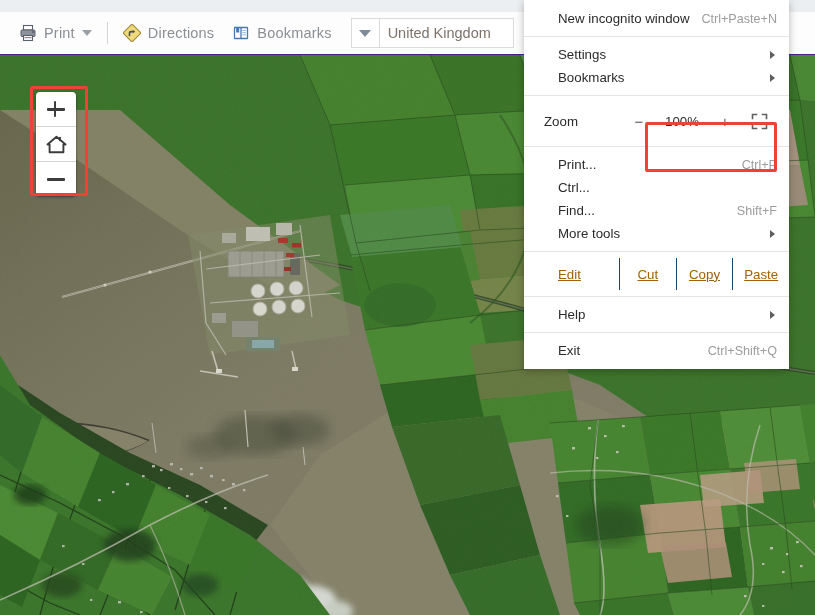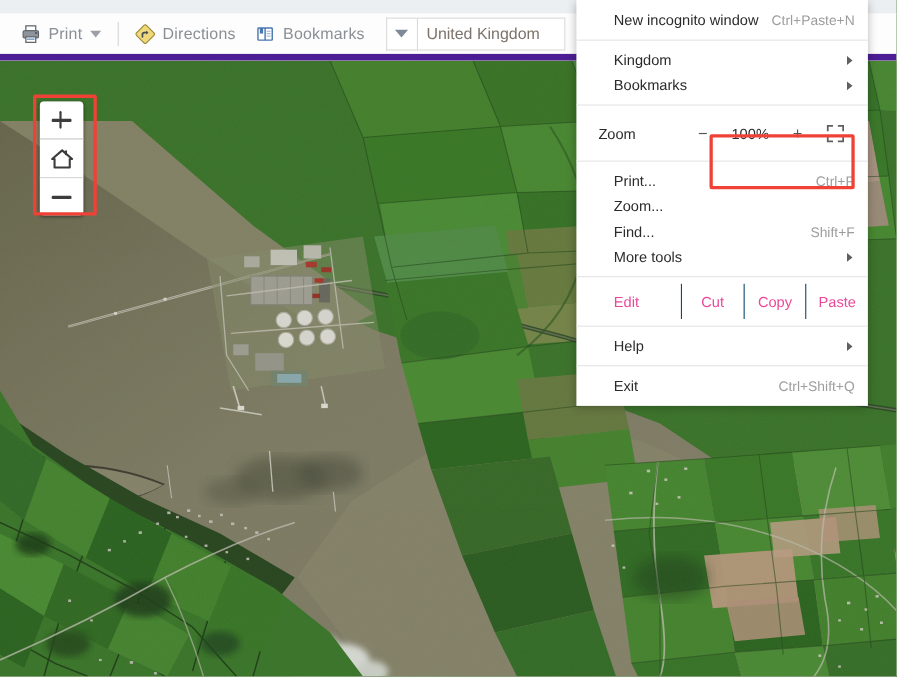--- a/index.html
+++ b/index.html
@@ -8,21 +8,21 @@
     font-family:"Liberation Sans",sans-serif;
     background:#fff;position:relative;
   }
   #root{position:relative;width:815px;height:615px;overflow:hidden;}
 
   
   .top-strip{position:absolute;left:0;top:0;width:815px;height:12px;background:#eceff1;border-bottom:1px solid #e0e0e0;}
 
   
   .toolbar{position:absolute;left:0;top:12px;width:815px;height:43px;background:#fdfdfd;
-           border-bottom:6px solid #4c1d95;display:flex;align-items:center;padding-left:10px;box-sizing:border-box;}
+           border-bottom:1px solid #4c1d95;display:flex;align-items:center;padding-left:10px;box-sizing:border-box;}
   .tb-item{display:flex;align-items:center;height:30px;padding:0 9px;cursor:default;white-space:nowrap;}
   .tb-label{font-size:14.5px;color:#8a8f94;margin-left:7px;letter-spacing:.2px;}
   .tb-sep{width:1px;height:22px;background:#d5d5d5;margin:0 6px;}
   .caret-down{width:0;height:0;border-left:5px solid transparent;border-right:5px solid transparent;
               border-top:6px solid #9aa0a6;margin-left:7px;}
   .tb-icon{width:18px;height:18px;display:inline-block;flex:none;}
 
   
   .country-wrap{display:flex;align-items:center;height:30px;margin-left:10px;}
   .country-btn{width:28px;height:30px;border:1px solid #dadada;border-right:none;background:#fff;
@@ -64,21 +64,21 @@
   .zoomrow{display:flex;align-items:center;height:38px;padding-left:20px;box-sizing:border-box;position:relative;}
   .zoomrow .lbl{font-size:13.3px;color:#2b2b2b;}
   .zoom-ctl{display:flex;align-items:center;position:absolute;left:98px;top:0;height:38px;}
   .zc-btn{width:34px;height:38px;display:flex;align-items:center;justify-content:center;font-size:15px;color:#555;}
   .zc-val{min-width:52px;text-align:center;font-size:13.3px;color:#2b2b2b;}
   .fs-btn{position:absolute;right:10px;top:0;height:38px;width:40px;display:flex;align-items:center;justify-content:center;}
   #menuZoomHighlight{left:98px;top:106px;width:120px;height:38px;}
 
   
   .editrow{display:flex;align-items:stretch;height:32px;}
-  .editrow .cell{display:flex;align-items:center;justify-content:center;font-size:13.3px;color:#ec4899;}
+  .editrow .cell{display:flex;align-items:center;justify-content:center;font-size:13.3px;color:#a16207;text-decoration:underline;}
   .editrow .cell.first{justify-content:flex-start;padding-left:34px;width:95px;box-sizing:border-box;}
   .editrow .cell.rest{flex:1;border-left:1px solid #0c4a6e;}
 </style>
 </head>
 <body>
 
 <div id="root">
 
   <div class="map">
     <svg viewBox="0 0 815 560" preserveAspectRatio="none">
@@ -457,21 +457,21 @@
 
     <div class="mpad-top"></div>
 
     <div class="mrow">
       <span class="lbl">New incognito window</span>
       <span class="accel">Ctrl+Paste+N</span>
     </div>
     <div class="msep"></div>
 
     <div class="mrow">
-      <span class="lbl">Kingdom</span>
+      <span class="lbl">Settings</span>
       <span class="arrow"></span>
     </div>
     <div class="mrow">
       <span class="lbl">Bookmarks</span>
       <span class="arrow"></span>
     </div>
     <div class="msep"></div>
 
     <div class="zoomrow">
       <span class="lbl">Zoom</span>
@@ -491,21 +491,21 @@
         </svg>
       </div>
     </div>
     <div class="msep"></div>
 
     <div class="mrow">
       <span class="lbl">Print...</span>
       <span class="accel">Ctrl+P</span>
     </div>
     <div class="mrow">
-      <span class="lbl">Zoom...</span>
+      <span class="lbl">Ctrl...</span>
       <span class="accel"></span>
     </div>
     <div class="mrow">
       <span class="lbl">Find...</span>
       <span class="accel">Shift+F</span>
     </div>
     <div class="mrow">
       <span class="lbl">More tools</span>
       <span class="arrow"></span>
     </div>

